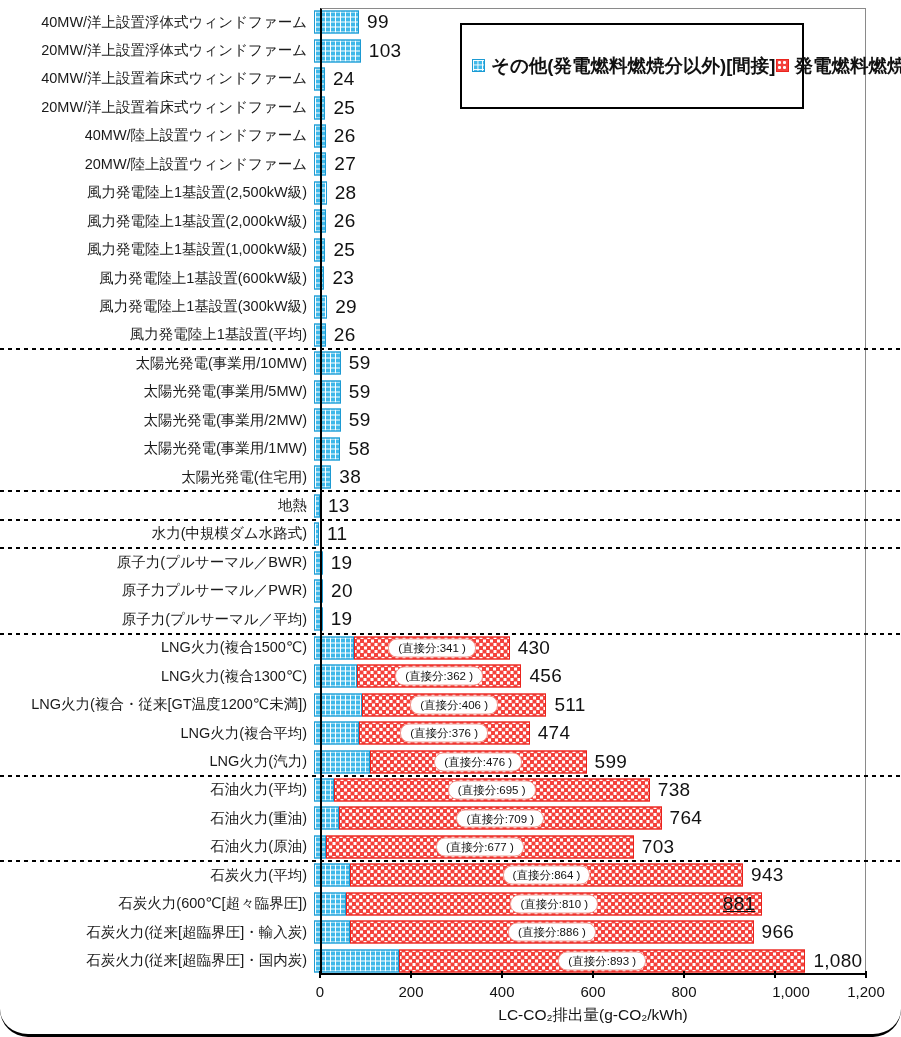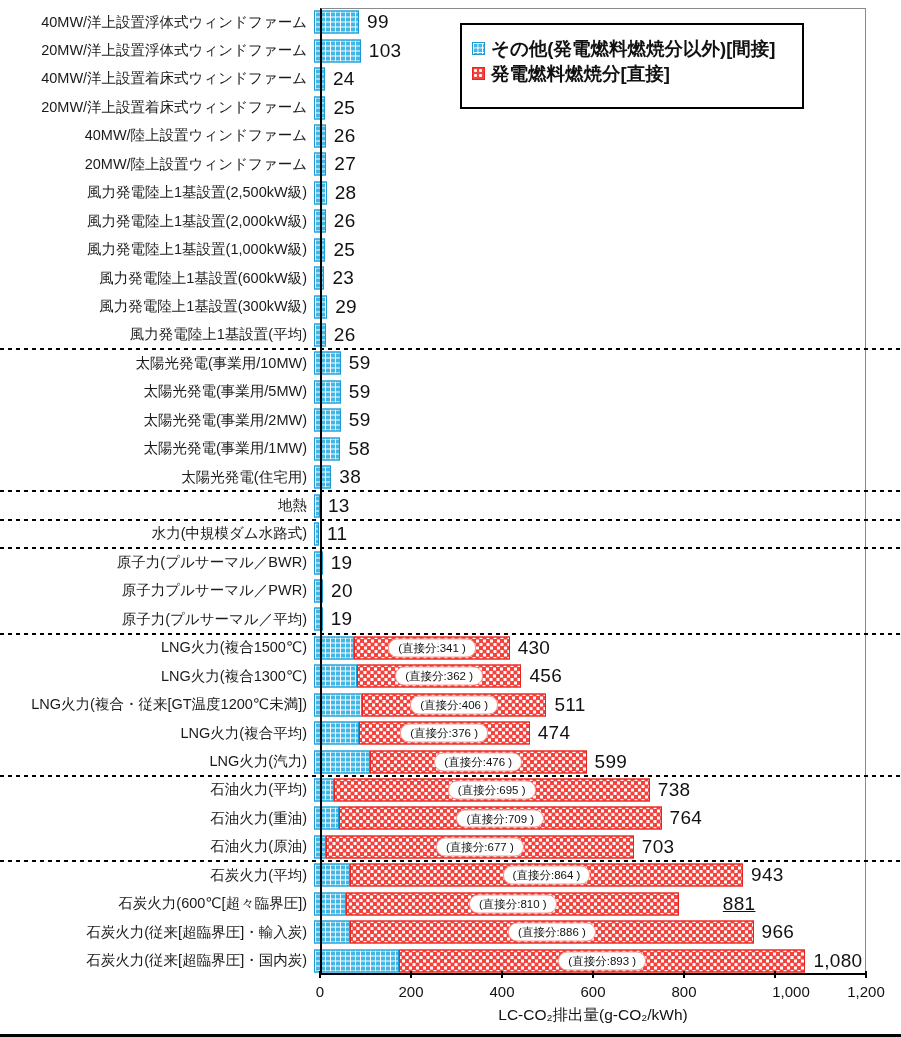--- a/index.html
+++ b/index.html
@@ -1,17 +1,17 @@
 <!DOCTYPE html>
 <html><head>
 <meta charset="utf-8">
 <style>
   html,body{margin:0;padding:0;background:#fff;}
   body{font-family:"Liberation Sans","DejaVu Sans",sans-serif;color:#111;}
-  #figure{position:relative;width:901px;height:1037px;background:#fff;border-bottom:3px solid #000;box-sizing:border-box;overflow:hidden;}
+  #figure{position:relative;width:901px;height:1037px;background:#fff;border-bottom:3px solid #000;box-sizing:border-box;overflow:hidden;border-radius:28px;}
   #rows{position:absolute;left:0;top:8px;width:866px;}
   .row{display:flex;align-items:center;height:28.44px;}
   .rowlabel{width:314px;box-sizing:border-box;padding-right:7px;text-align:right;font-size:14.5px;line-height:1.05;white-space:nowrap;color:#1a1a1a;}
   .plotcell{position:relative;flex:1;height:100%;}
   .bar{position:absolute;top:50%;transform:translateY(-50%);height:23px;box-sizing:border-box;}
   .bar.indirect{
     background-color:#3fb8e9;
     background-image:linear-gradient(#fff 1px,transparent 1px),linear-gradient(90deg,#fff 1px,transparent 1px);
     background-size:5px 5px;
     border:1.5px solid #1d9ad2;
@@ -24,21 +24,21 @@
     border:1.5px solid #ea241e;
     display:flex;align-items:center;justify-content:center;
   }
   .pill{background:#fff;border:1px solid #f19a92;border-radius:9px;padding:1px 9px;font-size:11.5px;line-height:1.3;white-space:nowrap;color:#111;}
   .val{position:absolute;top:50%;transform:translateY(-50%);font-size:19px;letter-spacing:.3px;white-space:nowrap;color:#111;}
   #frame{position:absolute;left:320px;top:8px;width:546px;height:967px;border-left:2px solid #000;border-bottom:2.5px solid #000;border-top:1px solid #8a8a8a;border-right:1px solid #8a8a8a;box-sizing:border-box;pointer-events:none;}
   .sep{position:absolute;left:0;width:901px;height:2px;background:repeating-linear-gradient(90deg,#000 0 4.5px,transparent 4.5px 8px);}
   .tick{position:absolute;width:2px;height:7px;background:#000;top:971px;}
   .xticklab{position:absolute;top:983px;transform:translateX(-50%);font-size:15px;color:#111;}
   #xlabel{position:absolute;left:320px;top:1005px;width:546px;text-align:center;font-size:15.5px;color:#111;}
-  #legend{position:absolute;left:460px;top:23px;width:344px;height:86px;background:#fff;border:2px solid #000;box-sizing:border-box;padding:11px 10px 0 10px;display:flex;flex-direction:column;padding-bottom:12px;z-index:5;}
+  #legend{position:absolute;left:460px;top:23px;width:344px;height:86px;background:#fff;border:2px solid #000;box-sizing:border-box;padding:11px 10px 0 10px;display:flex;flex-direction:row;justify-content:space-between;padding-bottom:12px;z-index:5;}
   .legend-item{display:flex;align-items:center;gap:6px;font-size:18.5px;font-weight:bold;white-space:nowrap;color:#111;}
   .lg-marker{width:13px;height:13px;box-sizing:border-box;flex:0 0 13px;}
   .lg-blue{background-color:#3fb8e9;background-image:linear-gradient(#fff 1px,transparent 1px),linear-gradient(90deg,#fff 1px,transparent 1px);background-size:4.5px 4.5px;border:1.5px solid #1d9ad2;}
   .lg-red{background-color:#f4423c;background-image:radial-gradient(circle,#fff 1.3px,transparent 1.7px);background-size:5px 5px;border:1.5px solid #ea241e;}
 </style>
 </head>
 <body>
 
 <div id="figure">
   <div id="rows">
@@ -283,21 +283,21 @@
           <div class="bar direct" style="left: 35.945px; width: 393.12px;">
             <span class="pill">(直接分:864 )</span>
           </div>
           <div class="val" style="left: 437.065px;">943</div>
         </div>
       </div>
       <div class="row">
         <div class="rowlabel">石炭火力(600℃[超々臨界圧])</div>
         <div class="plotcell">
           <div class="bar indirect" style="left: 0px; width: 32.305px;"></div>
-          <div class="bar direct" style="left: 32.305px; width: 333px;">
+          <div class="bar direct" style="left: 32.305px; width: 416px;">
             <span class="pill">(直接分:810 )</span>
           </div>
           <div class="val" style="left: 408.855px; text-decoration: underline;">881</div>
         </div>
       </div>
       <div class="row">
         <div class="rowlabel">石炭火力(従来[超臨界圧]・輸入炭)</div>
         <div class="plotcell">
           <div class="bar indirect" style="left: 0px; width: 36.4px;"></div>
           <div class="bar direct" style="left: 36.4px; width: 403.13px;">

